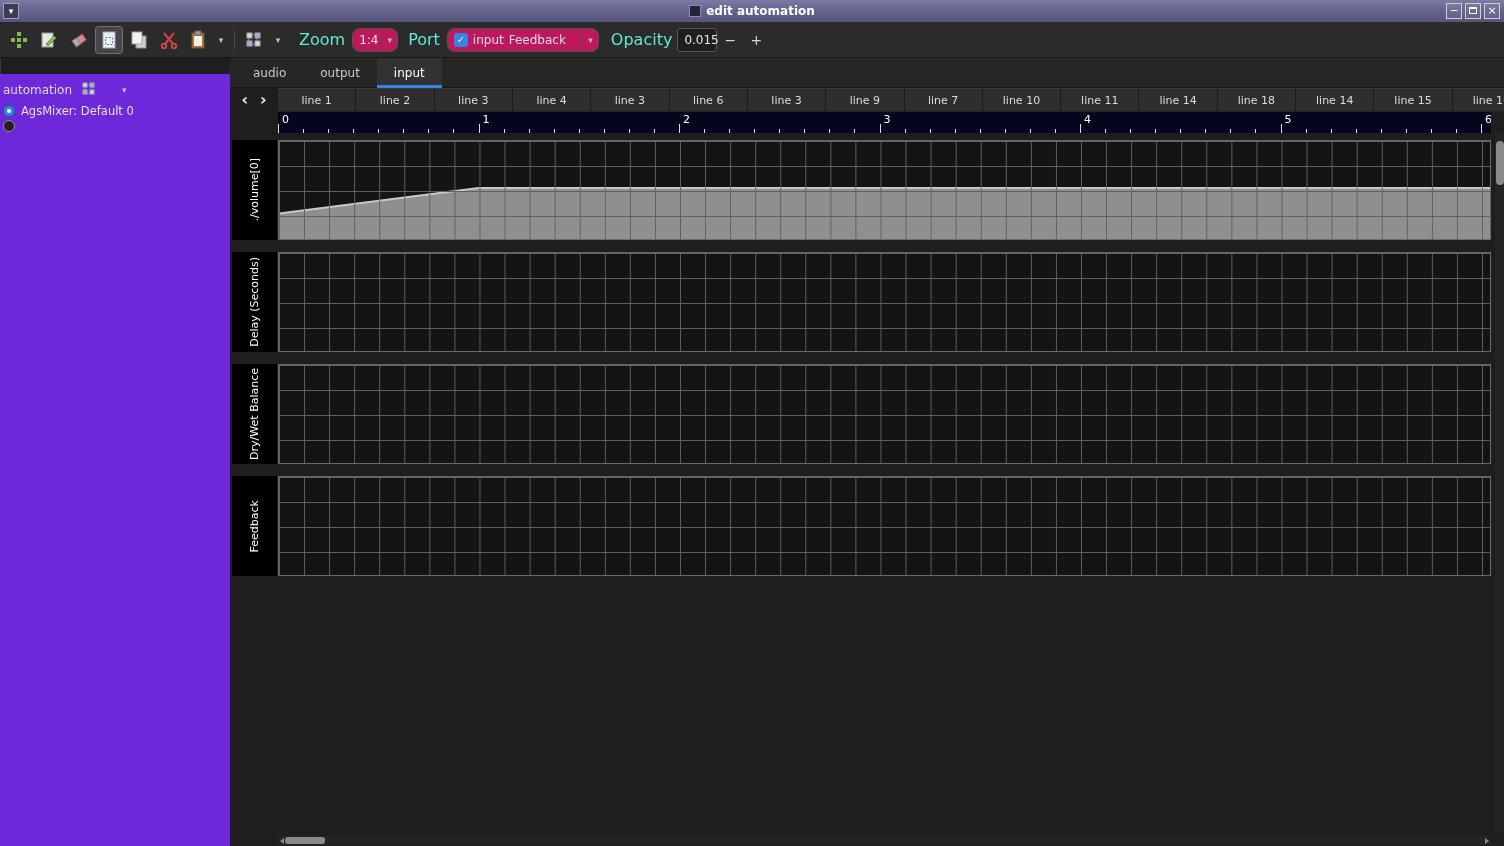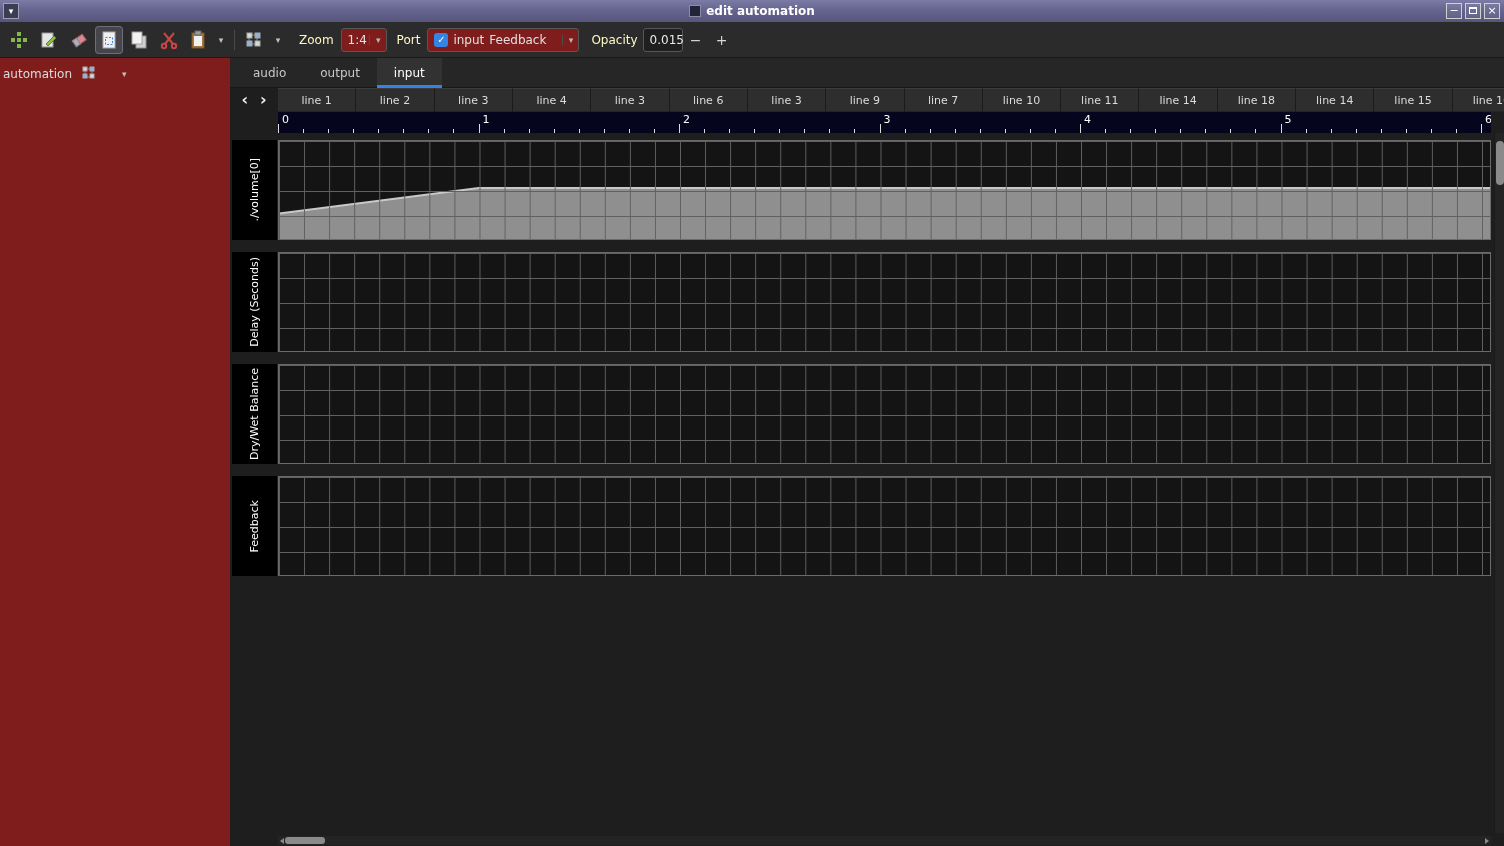--- a/index.html
+++ b/index.html
@@ -26,35 +26,35 @@
 
   
   .toolbar { position:absolute; left:0; top:22px; width:100%; height:36px; background:#2b2b2b;
              border-bottom:1px solid #191919; display:flex; align-items:center; padding-left:4px; }
   .tb-btn { width:26px; height:26px; margin:0 2px; border-radius:3px; display:flex;
             align-items:center; justify-content:center; }
   .tb-btn.active { background:#45454b; box-shadow:0 0 0 1px #6e6e76; }
   .tb-dd { width:14px; height:26px; display:flex; align-items:center; justify-content:center;
            color:#c0c0c0; font-size:9px; }
   .tb-sep { width:1px; height:20px; background:#4a4a4a; margin:0 6px; }
-  .tb-label { font-size:12px; color:#fef9c3; margin:16px 5px; }
-  .combo { height:24px; background:#7f1d1d; border:1px solid #565656; border-radius:3px;
+  .tb-label { font-size:16px; color:#5eead4; margin:16px 5px; }
+  .combo { height:24px; background:#be185d; border:1px solid #565656; border-radius:8px;
            display:flex; align-items:center; padding:0 6px; font-size:12px; color:#e0e0e0; }
   .combo .arrow { margin-left:auto; border-left:1px solid #4c4c4c; padding-left:6px; margin-right:-1px;
                   color:#b8b8b8; font-size:9px; }
   .zoom-combo { width:46px; margin-left:2px; }
   .port-combo { width:152px; margin-left:2px; gap:5px; }
   .checkbox { width:14px; height:14px; background:#3584e4; border-radius:3px; color:#fff;
               font-size:10px; line-height:14px; text-align:center; font-weight:bold; flex:none; }
   .entry { height:24px; width:40px; background:#1f1f1f; border:1px solid #565656; border-radius:3px;
            display:flex; align-items:center; padding:0 6px; font-size:12px; color:#e8e8e8; }
   .flat-btn { width:26px; height:24px; text-align:center; line-height:24px; font-size:14px; color:#d8d8d8; }
 
   
-  .sidebar { position:absolute; left:0; top:58px; width:238px; bottom:0; background:#7f1d1d;
+  .sidebar { position:absolute; left:0; top:74px; width:238px; bottom:0; background:#6d28d9;
              border-right:1px solid #3b3b3b; }
   .automation-row { display:flex; align-items:center; gap:10px; padding:8px 3px 6px 3px; font-size:12px; }
   .automation-row .arrow { color:#c0c0c0; font-size:9px; }
   .radio-row { display:flex; align-items:center; gap:6px; padding:1px 3px; min-height:14px; }
   .radio { width:12px; height:12px; border-radius:50%; flex:none; position:relative; }
   .radio.on { background:#3584e4; border:1px solid #1c5aa8; }
   .radio.on::after { content:""; position:absolute; left:3px; top:3px; width:4px; height:4px;
                      border-radius:50%; background:#fff; }
   .radio.off { background:#222; border:1px solid #8f8f8f; }
   .mlabel { font-size:11.5px; color:#e2e2e2; }
@@ -235,20 +235,29 @@
         <path d="M5 3 H8 M3 5 V8 M10 5 V8 M5 11 H8" stroke="#888"></path>
         <g stroke="#aaa">
             <rect x="1" y="1" width="4" height="4" fill="#d8d8d8"></rect>
         <rect x="8" y="1" width="4" height="4" fill="#8fb3d9"></rect>
         <rect x="1" y="8" width="4" height="4" fill="#8fb3d9"></rect>
         <rect x="8" y="8" width="4" height="4" fill="#d8d8d8"></rect>
           </g>
       </svg>
       <span class="arrow" style="margin-left:12px">▾</span>
     </div>
+    <div id="machines">
+        <div class="radio-row">
+          <span class="radio on"></span>
+          <span class="mlabel">AgsMixer: Default 0</span>
+        </div>
+        <div class="radio-row">
+          <span class="radio off"></span>
+        </div>
+      </div>
   </div>
 
   <div class="main">
     <div class="tabbar" id="notebook-tabs">
         <div class="tab">audio</div>
         <div class="tab">output</div>
         <div class="tab active">input</div>
       </div>
 
     <div class="line-header">

